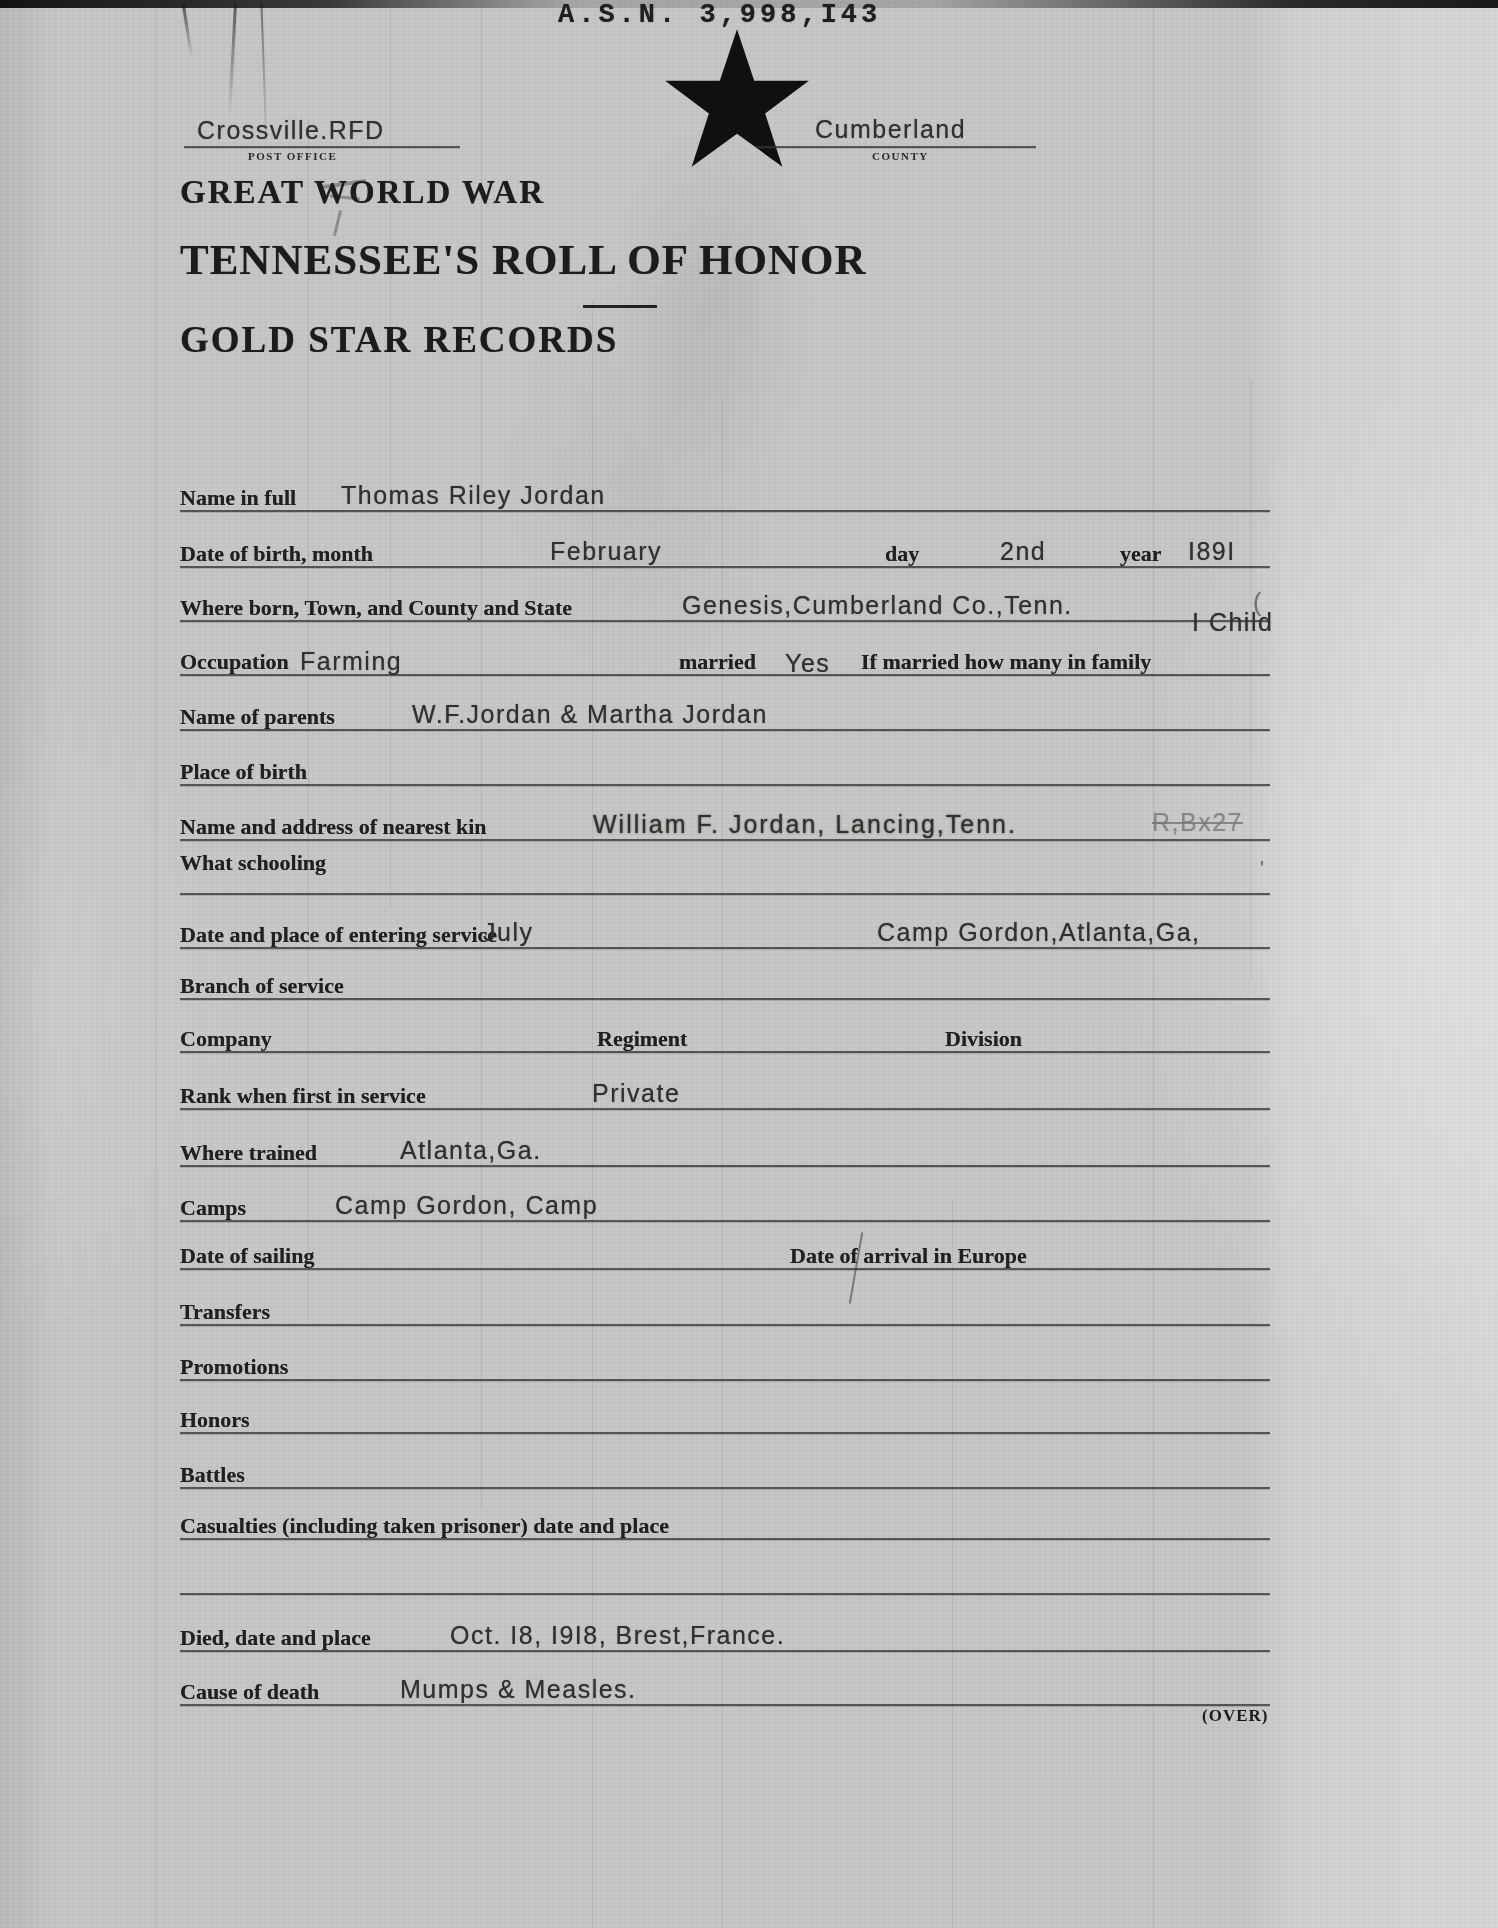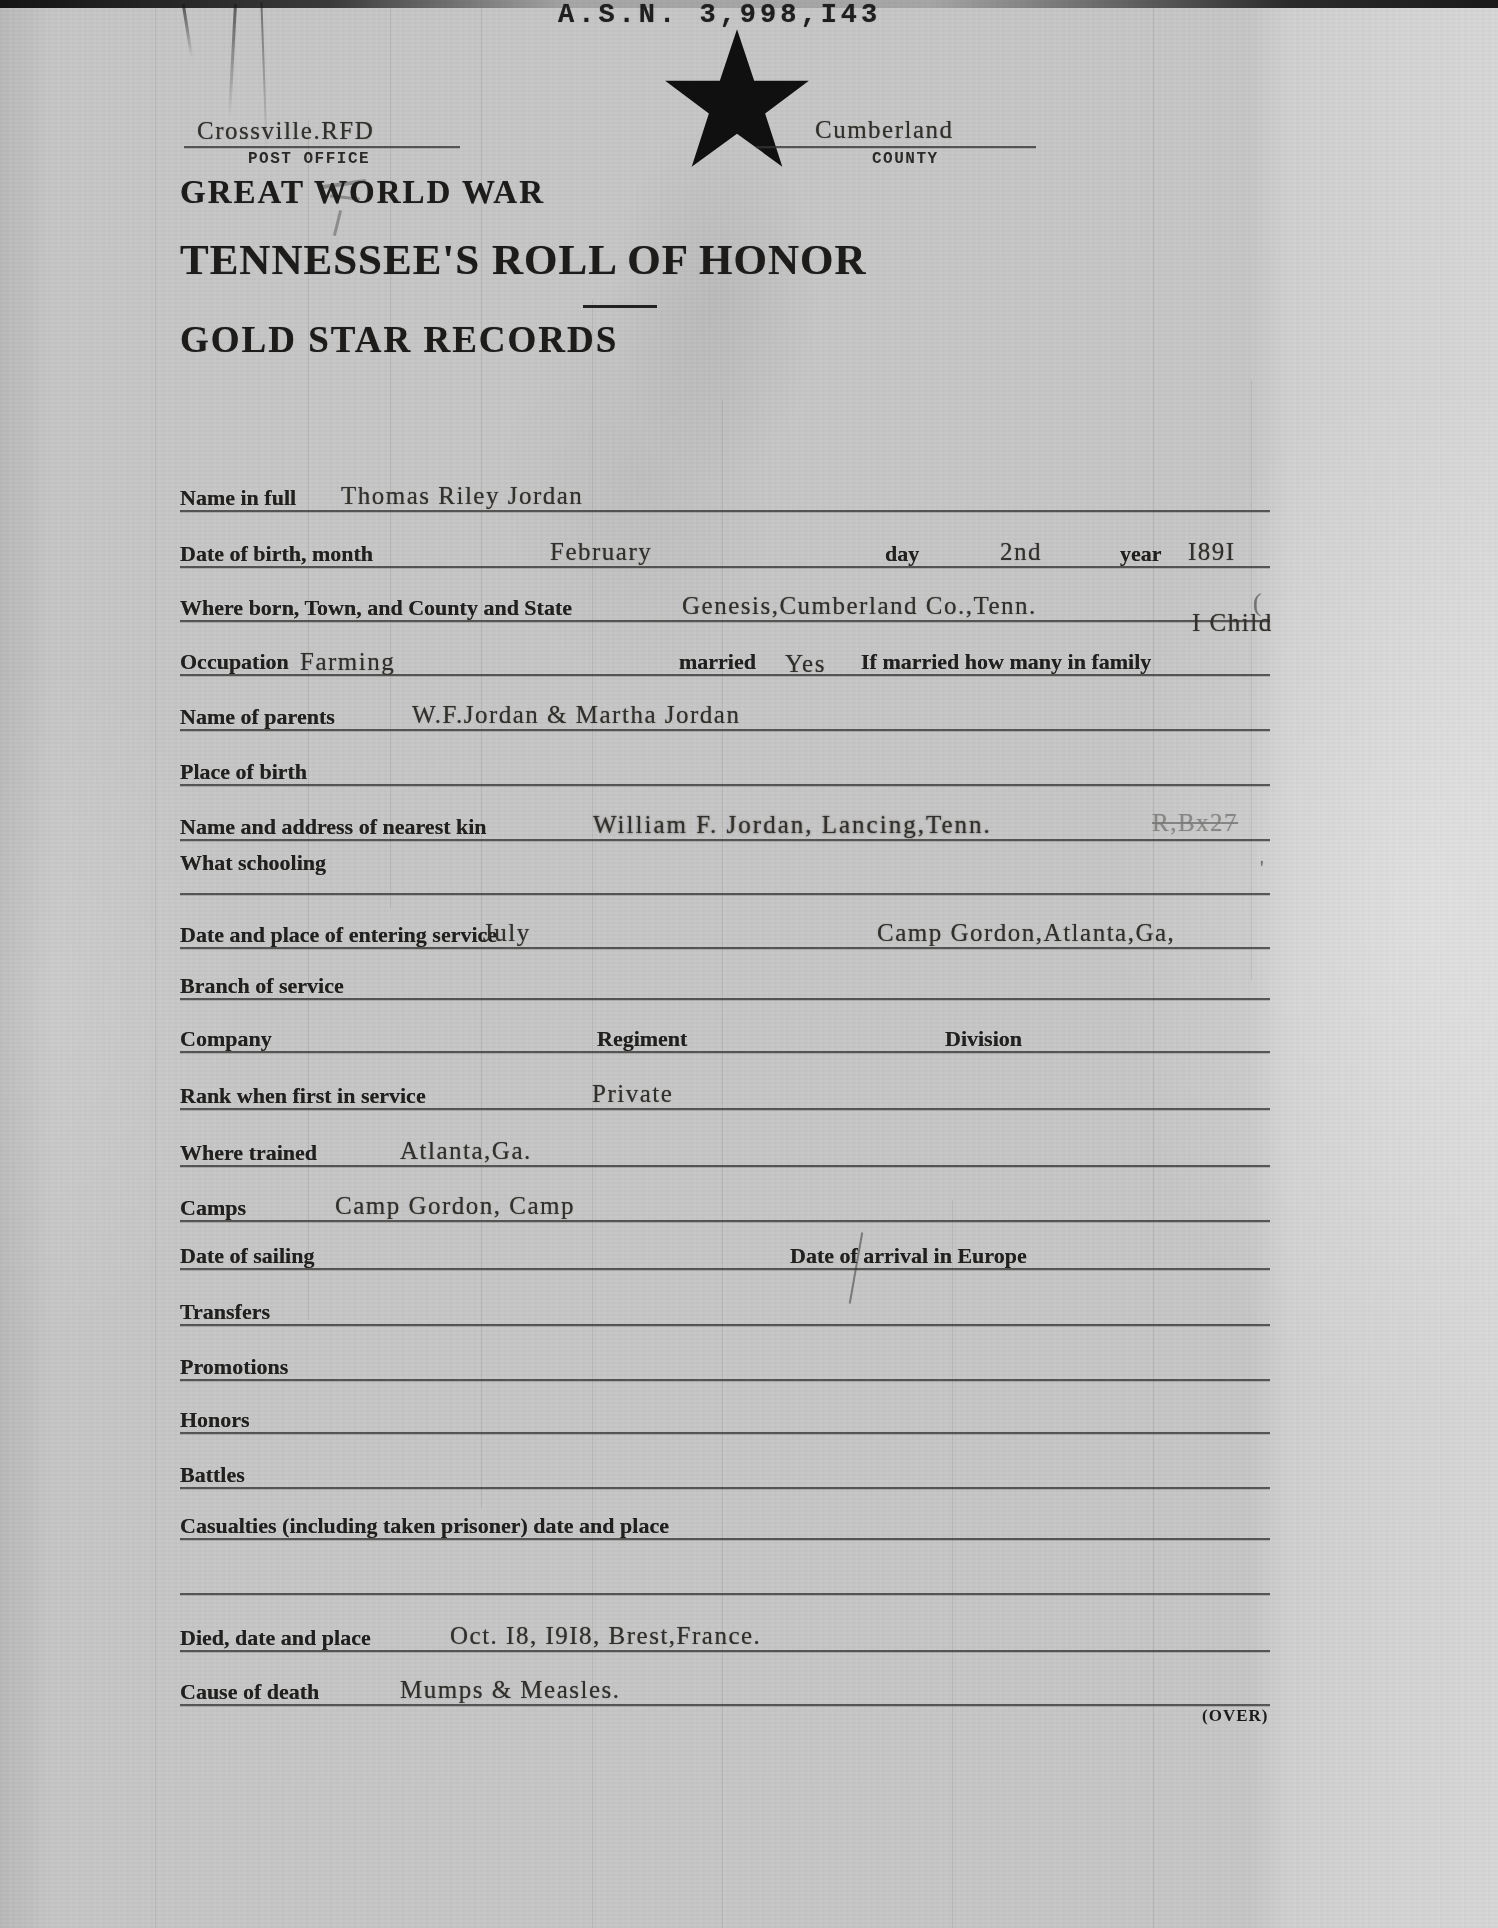--- a/index.html
+++ b/index.html
@@ -18,28 +18,28 @@
     content:"";position:absolute;inset:0;pointer-events:none;
     background:
       repeating-linear-gradient(0deg, rgba(0,0,0,.016) 0 2px, rgba(255,255,255,.014) 2px 4px),
       repeating-linear-gradient(90deg, rgba(0,0,0,.012) 0 3px, rgba(255,255,255,.012) 3px 6px);
   }
   .top-strip{position:absolute;top:0;left:0;width:100%;height:8px;
     background:linear-gradient(90deg,#141414 0%,#3a3a3a 22%,rgba(70,70,70,.25) 38%,rgba(70,70,70,.25) 62%,#2b2b2b 86%,#1a1a1a 100%);}
   .crease{position:absolute;width:1px;background:#4a4a4a;opacity:.13;}
   .streak{position:absolute;background:linear-gradient(#161616,rgba(22,22,22,0));}
   .mark{position:absolute;background:#3c3a38;}
-  .typed{position:absolute;font-family:Liberation Serif, serif;
+  .typed{position:absolute;font-family:Liberation Sans, sans-serif;
     font-size:25px;letter-spacing:1.5px;line-height:1;color:#32302c;white-space:nowrap;
     text-shadow:0 0 1px rgba(45,40,35,.65);}
   .lbl{position:absolute;font-weight:bold;font-size:22px;line-height:1;color:#21201e;
     white-space:nowrap;text-shadow:0 0 .6px rgba(0,0,0,.45);}
   .ul{position:absolute;height:2px;background:rgba(55,53,50,.78);box-shadow:0 1px 0 rgba(70,68,65,.22);}
-  .tiny{position:absolute;font-family:Liberation Mono, monospace;font-weight:bold;
-    font-size:16px;letter-spacing:1.5px;line-height:1;color:#2b2a29;}
+  .tiny{position:absolute;font-family:Liberation Serif, serif;font-weight:bold;
+    font-size:11px;letter-spacing:1.5px;line-height:1;color:#2b2a29;}
   .h-title{position:absolute;left:180px;width:880px;text-align:left;font-weight:bold;
     color:#1d1c1b;line-height:1;text-shadow:0 0 .7px rgba(0,0,0,.5);white-space:nowrap;}
   .asn{position:absolute;top:2px;left:558px;font-family:"Liberation Mono","DejaVu Sans Mono",monospace;
     font-weight:bold;font-size:27px;letter-spacing:4px;line-height:1;color:#1f1f1f;
     text-shadow:0 0 1px rgba(0,0,0,.5);}
   .star{position:absolute;left:658px;top:26px;width:158px;height:150px;}
   .hrule{position:absolute;left:583px;top:305px;width:74px;height:3px;background:#222;}
   .faded{opacity:.42;text-decoration:line-through;text-decoration-color:rgba(0,0,0,.55);}
   .over{position:absolute;left:1202px;top:1707px;font-weight:bold;font-size:17px;
     letter-spacing:1px;line-height:1;color:#1b1b1b;}

